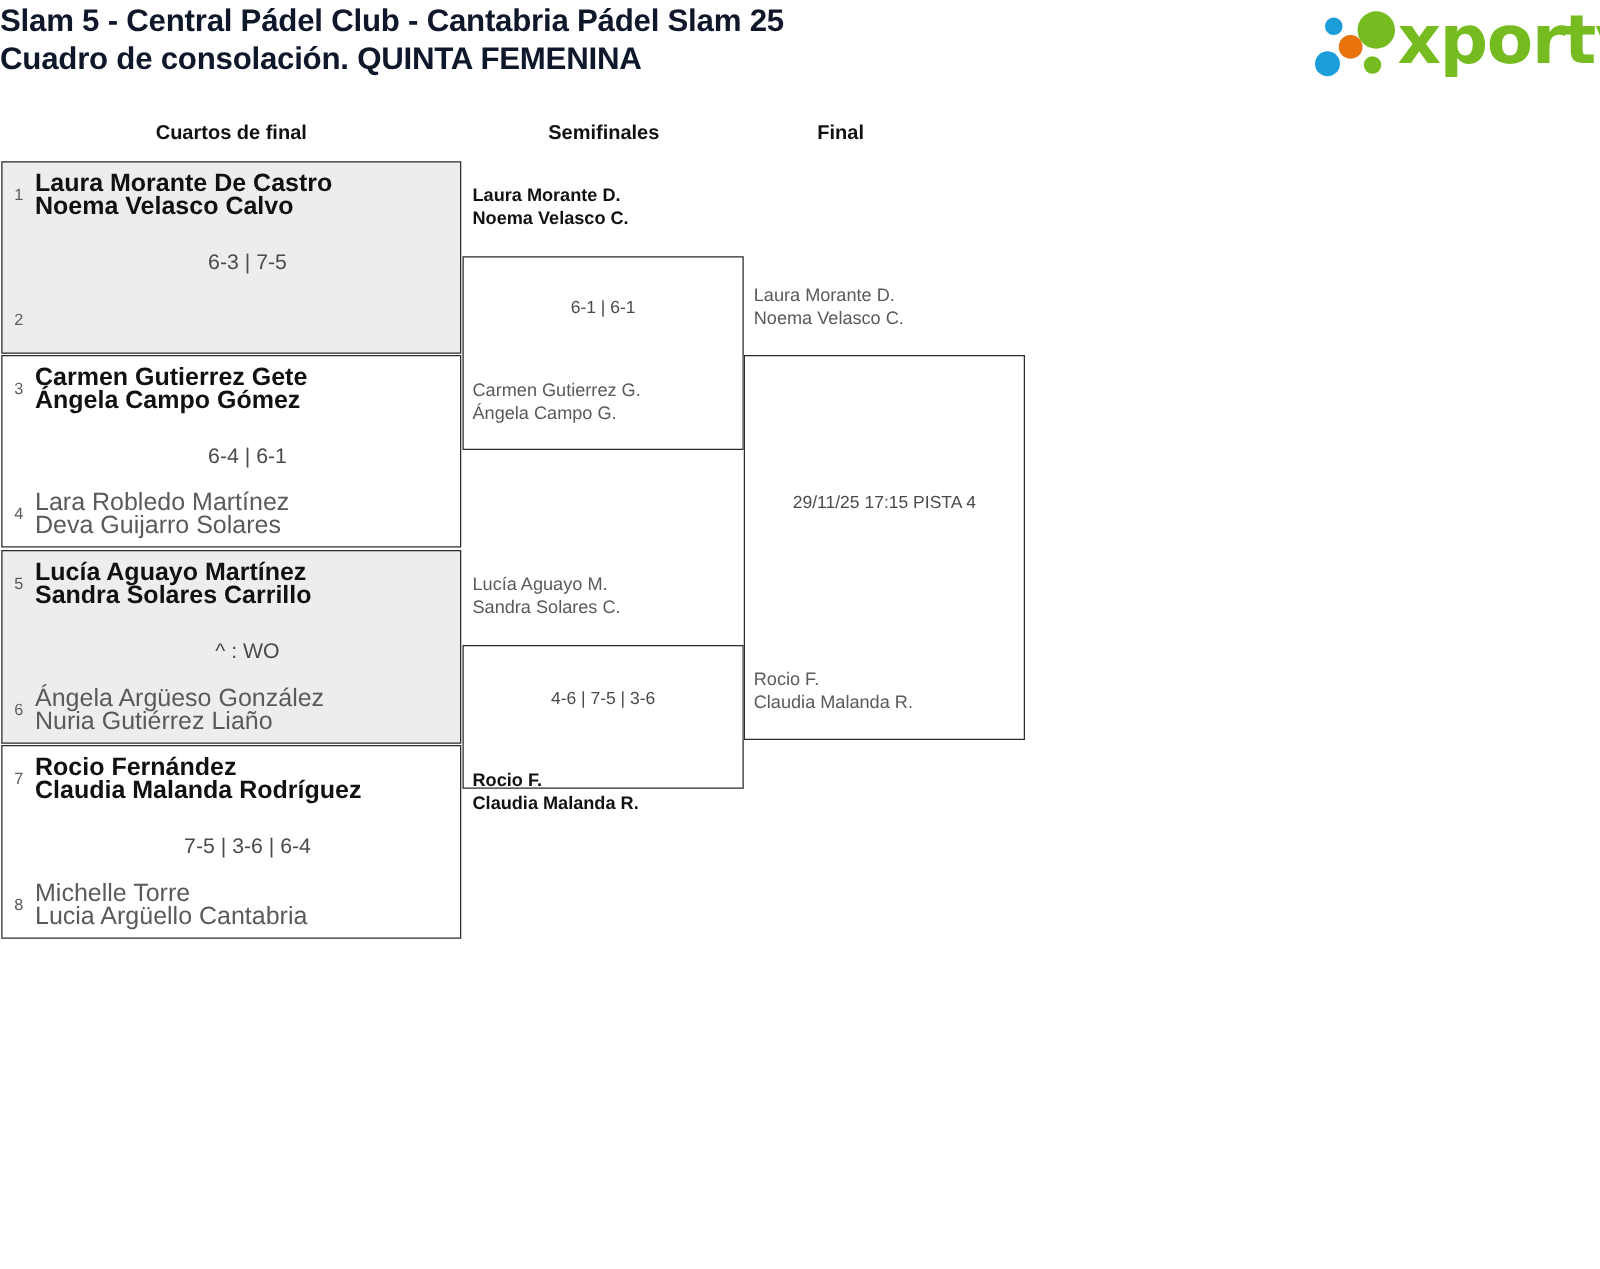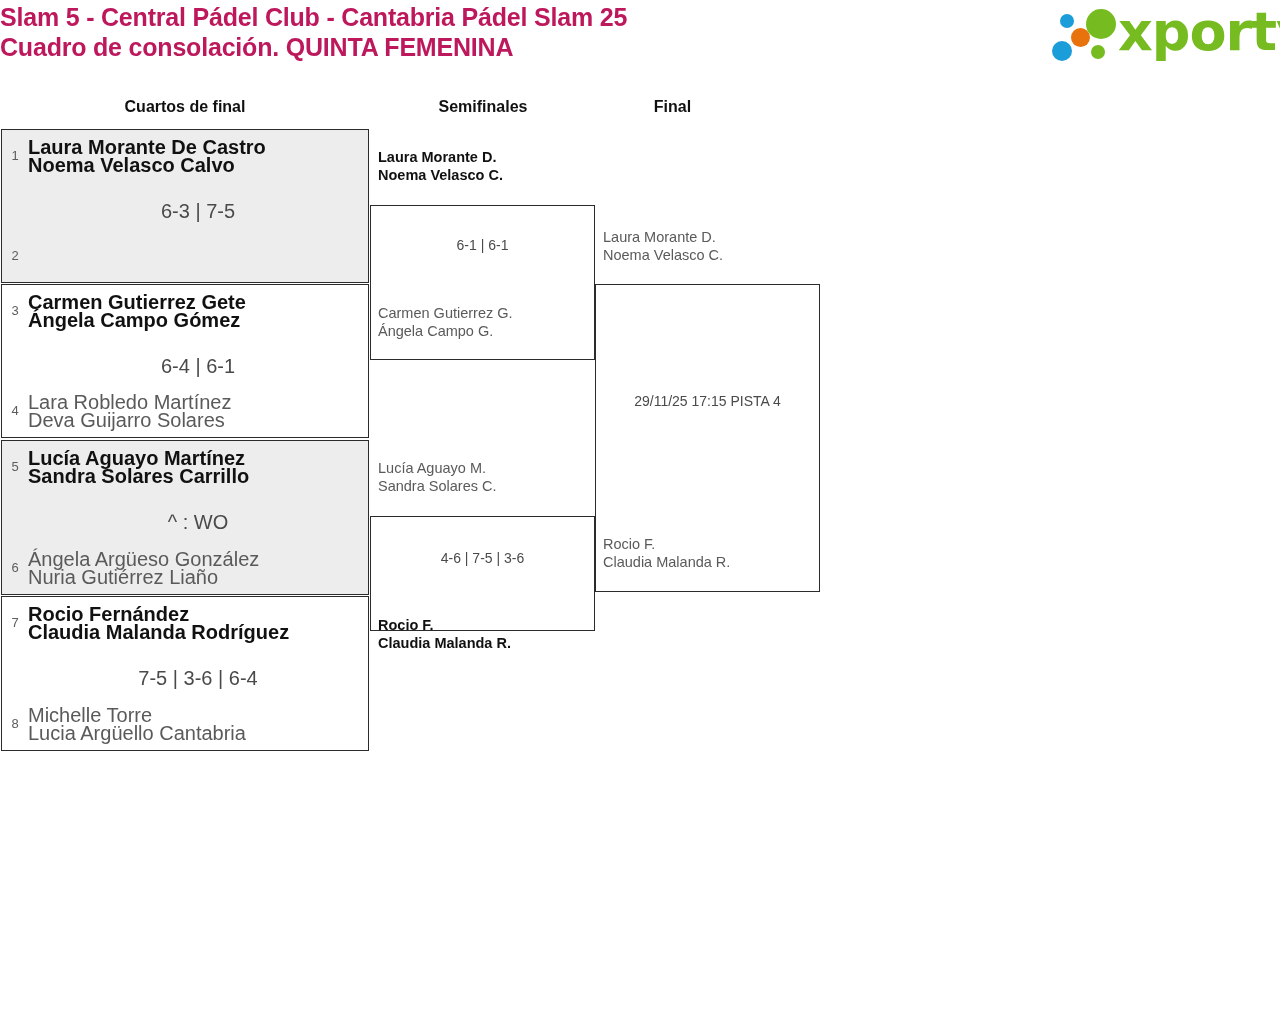--- a/index.html
+++ b/index.html
@@ -29,21 +29,21 @@
     position: absolute;
     left: 0px;
     top: 2px;
     width: 1000px;
   }
   .title-line {
     font-size: 25px;
     font-weight: 700;
     line-height: 30px;
     letter-spacing: -0.2px;
-    color: #be185d;
+    color: #0f172a;
     white-space: nowrap;
   }
 
   
   #brand-logo {
     position: absolute;
     left: 1046px;
     top: 4px;
     width: 230px;
     height: 58px;
@@ -142,21 +142,21 @@
   }
   .winner .player { color: #111111; font-weight: 700; }
   .loser  .player { color: #5a5a5a; font-weight: 400; }
 
   
   .qf-score {
     position: absolute;
     left: 26px;
     right: 0;
     text-align: center;
-    font-size: 20px;
+    font-size: 17px;
     color: #4a4a4a;
     white-space: nowrap;
   }
   .qf-1 .qf-score { top: 70px; }
   .qf-2 .qf-score { top: 70px; }
   .qf-3 .qf-score { top: 70px; }
   .qf-4 .qf-score { top: 70px; }
 
   
   .sf-box {

